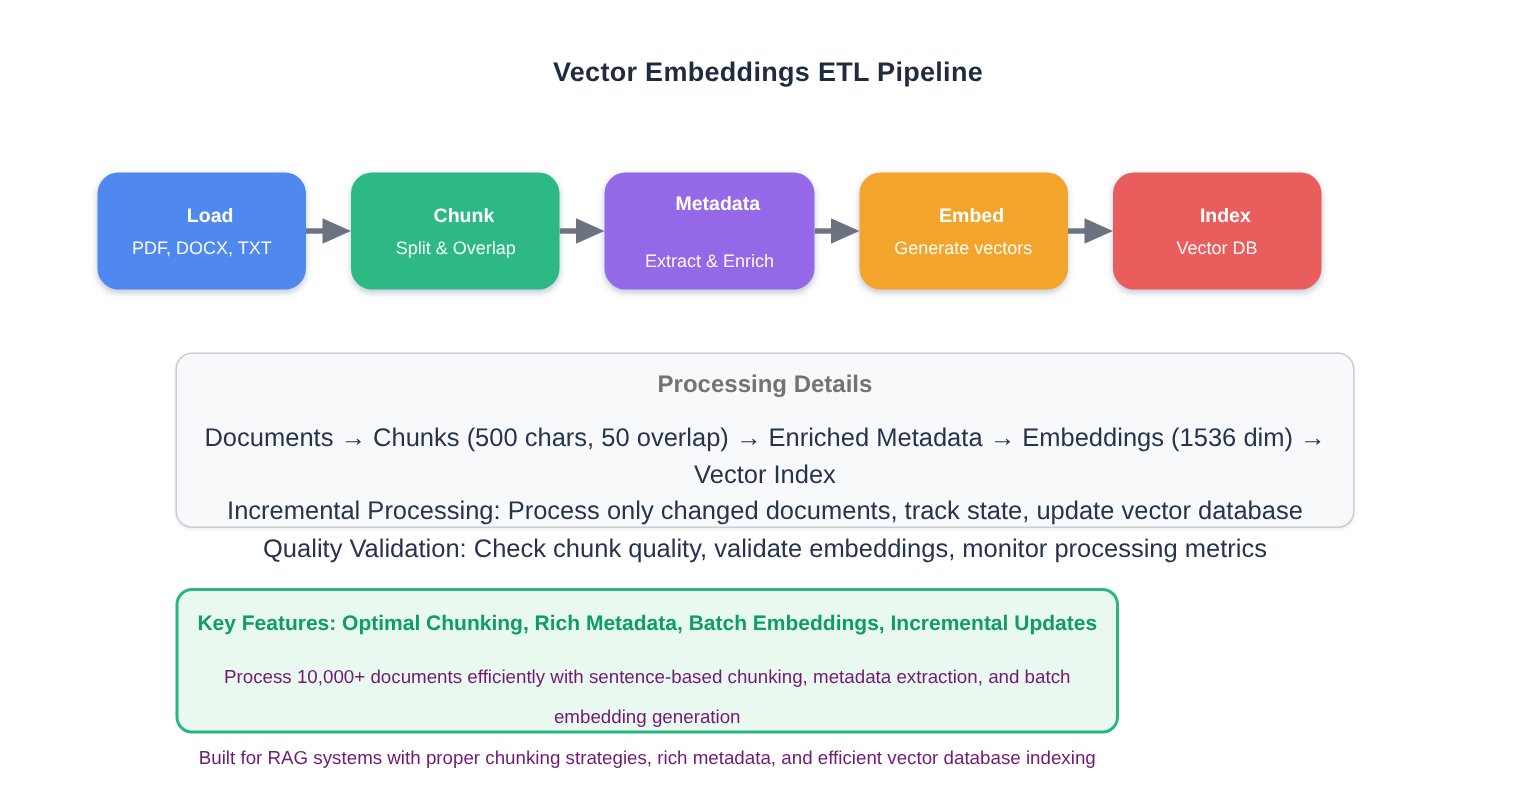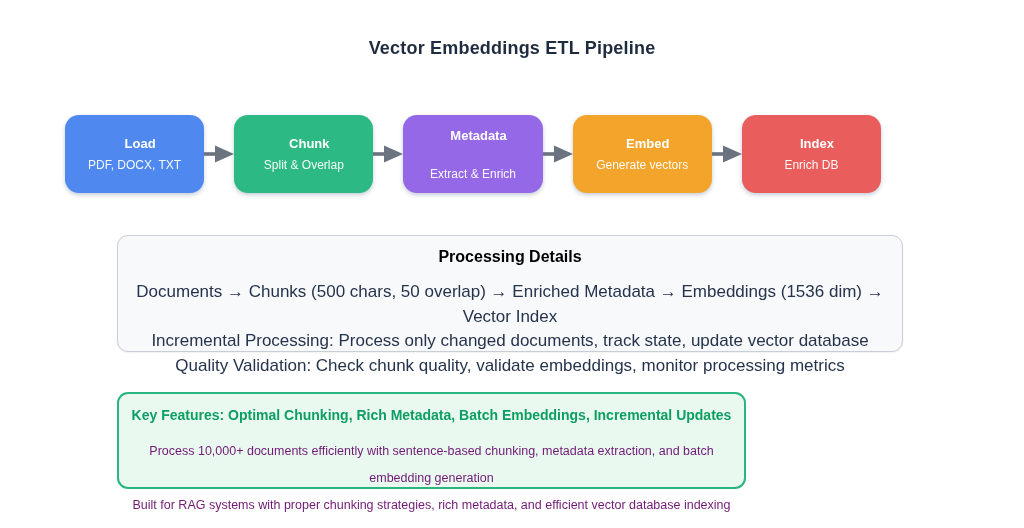--- a/index.html
+++ b/index.html
@@ -64,21 +64,21 @@
     background: #f8f9fb;
     border: 1px solid #c9cdd6;
     border-radius: 11px;
     box-shadow: 0 1px 2px rgba(0,0,0,0.06);
     text-align: center;
     padding-top: 12px;
   }
   .details-heading {
     font-size: 16px;
     font-weight: bold;
-    color: #000000;
+    color: #737373;
     margin-bottom: 14px;
   }
   .details-line {
     font-size: 17px;
     color: #25344c;
     line-height: 24.5px;
   }
 
   
   .features-panel {
@@ -144,21 +144,21 @@
     <div class="stage-sublabel">Generate vectors</div>
   </div>
 
   <svg class="flow-arrow" viewBox="0 0 30 18" preserveAspectRatio="none">
     <rect x="0" y="7.2" width="14" height="3.6" fill="#6b7280"></rect>
     <polygon points="11,0.5 11,17.5 30,9" fill="#6b7280"></polygon>
   </svg>
 
   <div class="stage-box" style="background-color: rgb(233, 93, 93);">
     <div class="stage-label">Index</div>
-    <div class="stage-sublabel">Enrich DB</div>
+    <div class="stage-sublabel">Vector DB</div>
   </div>
 
 </div>
 
 <div class="details-panel">
   <div class="details-heading">Processing Details</div>
   <div class="details-line">Documents → Chunks (500 chars, 50 overlap) → Enriched Metadata → Embeddings (1536 dim) → Vector Index</div>
   <div class="details-line">Incremental Processing: Process only changed documents, track state, update vector database</div>
   <div class="details-line">Quality Validation: Check chunk quality, validate embeddings, monitor processing metrics</div>
 </div>

